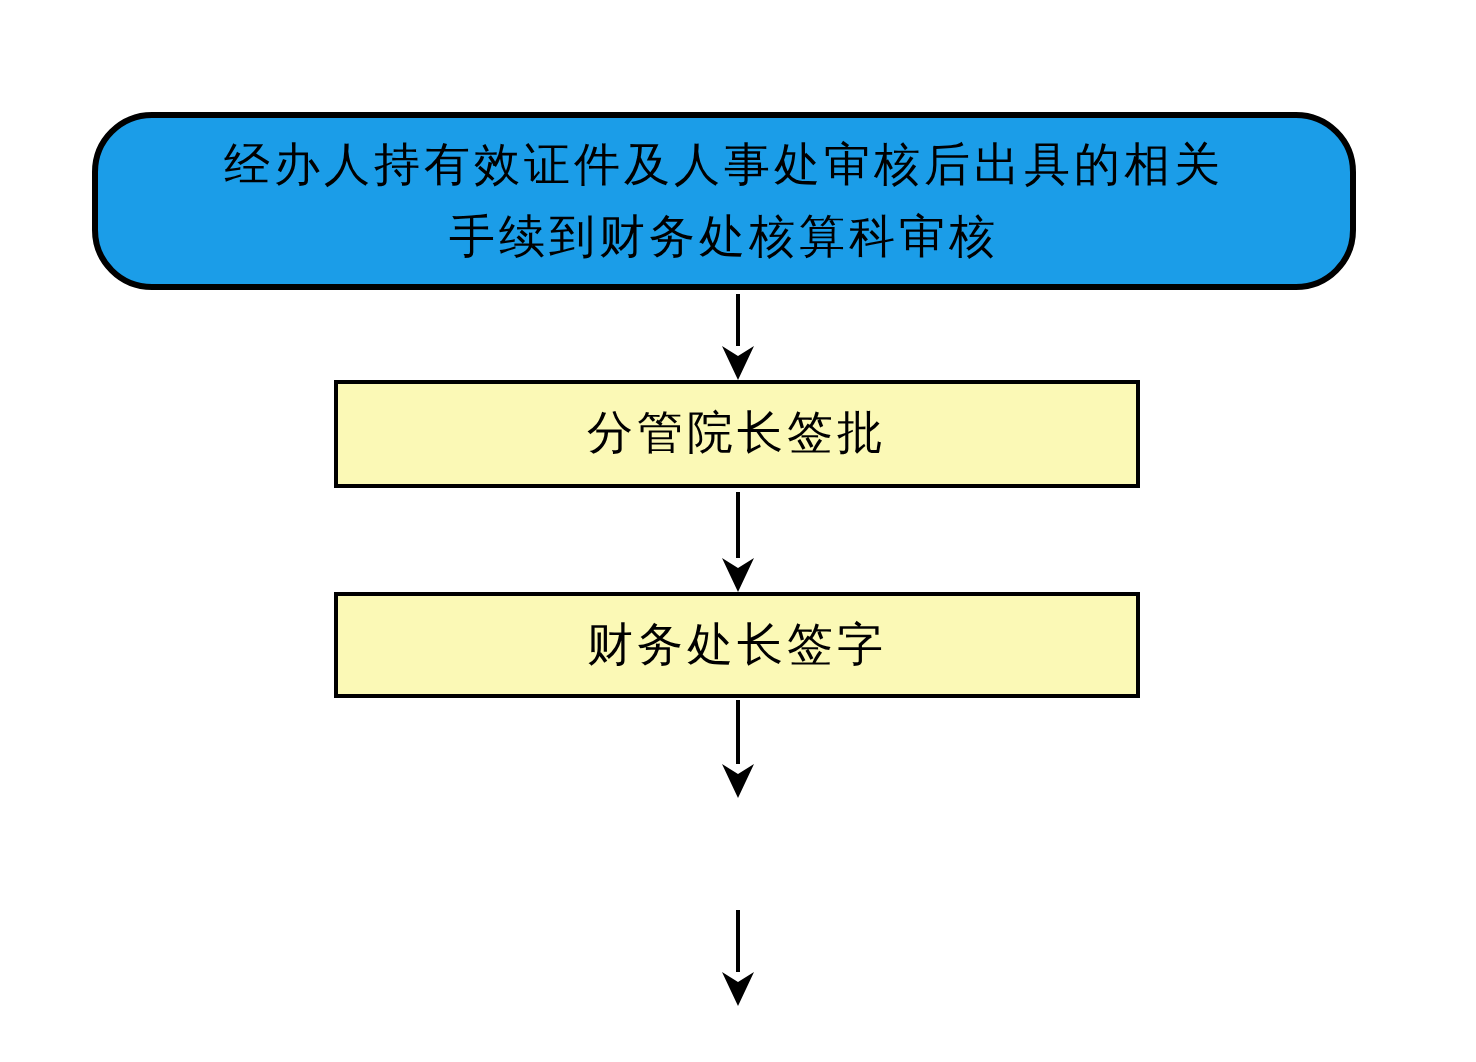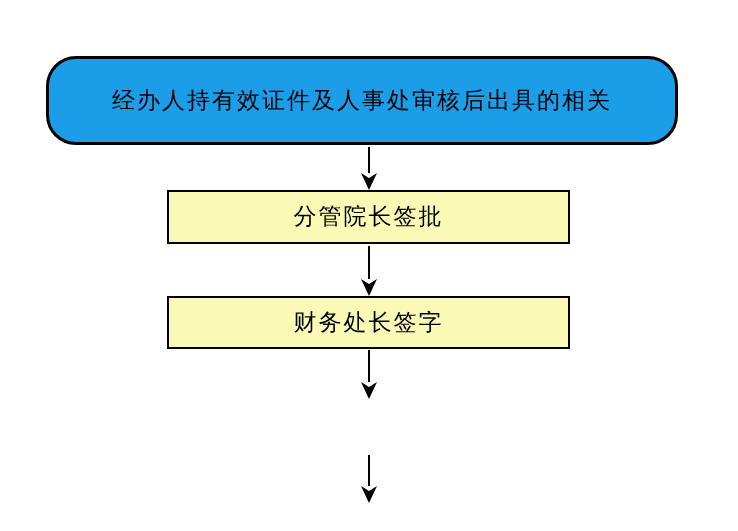--- a/index.html
+++ b/index.html
@@ -47,20 +47,21 @@
   .a3{top:309px;height:49px;}
   .a4{top:414px;height:48px;}
 </style>
 </head>
 <body>
 
 <div class="canvas">
 
   <div class="node start">
     <span>经办人持有效证件及人事处审核后出具的相关</span>
+    <span>手续到财务处核算科审核</span>
   </div>
 
   <div class="arrow a1">
     <div class="stem"></div>
     <svg width="16" height="17" viewBox="0 0 16 17">
       <path d="M0 0 L8 17 L16 0 L8 5 Z" fill="#000"></path>
     </svg>
   </div>
 
   <div class="node step step1">

